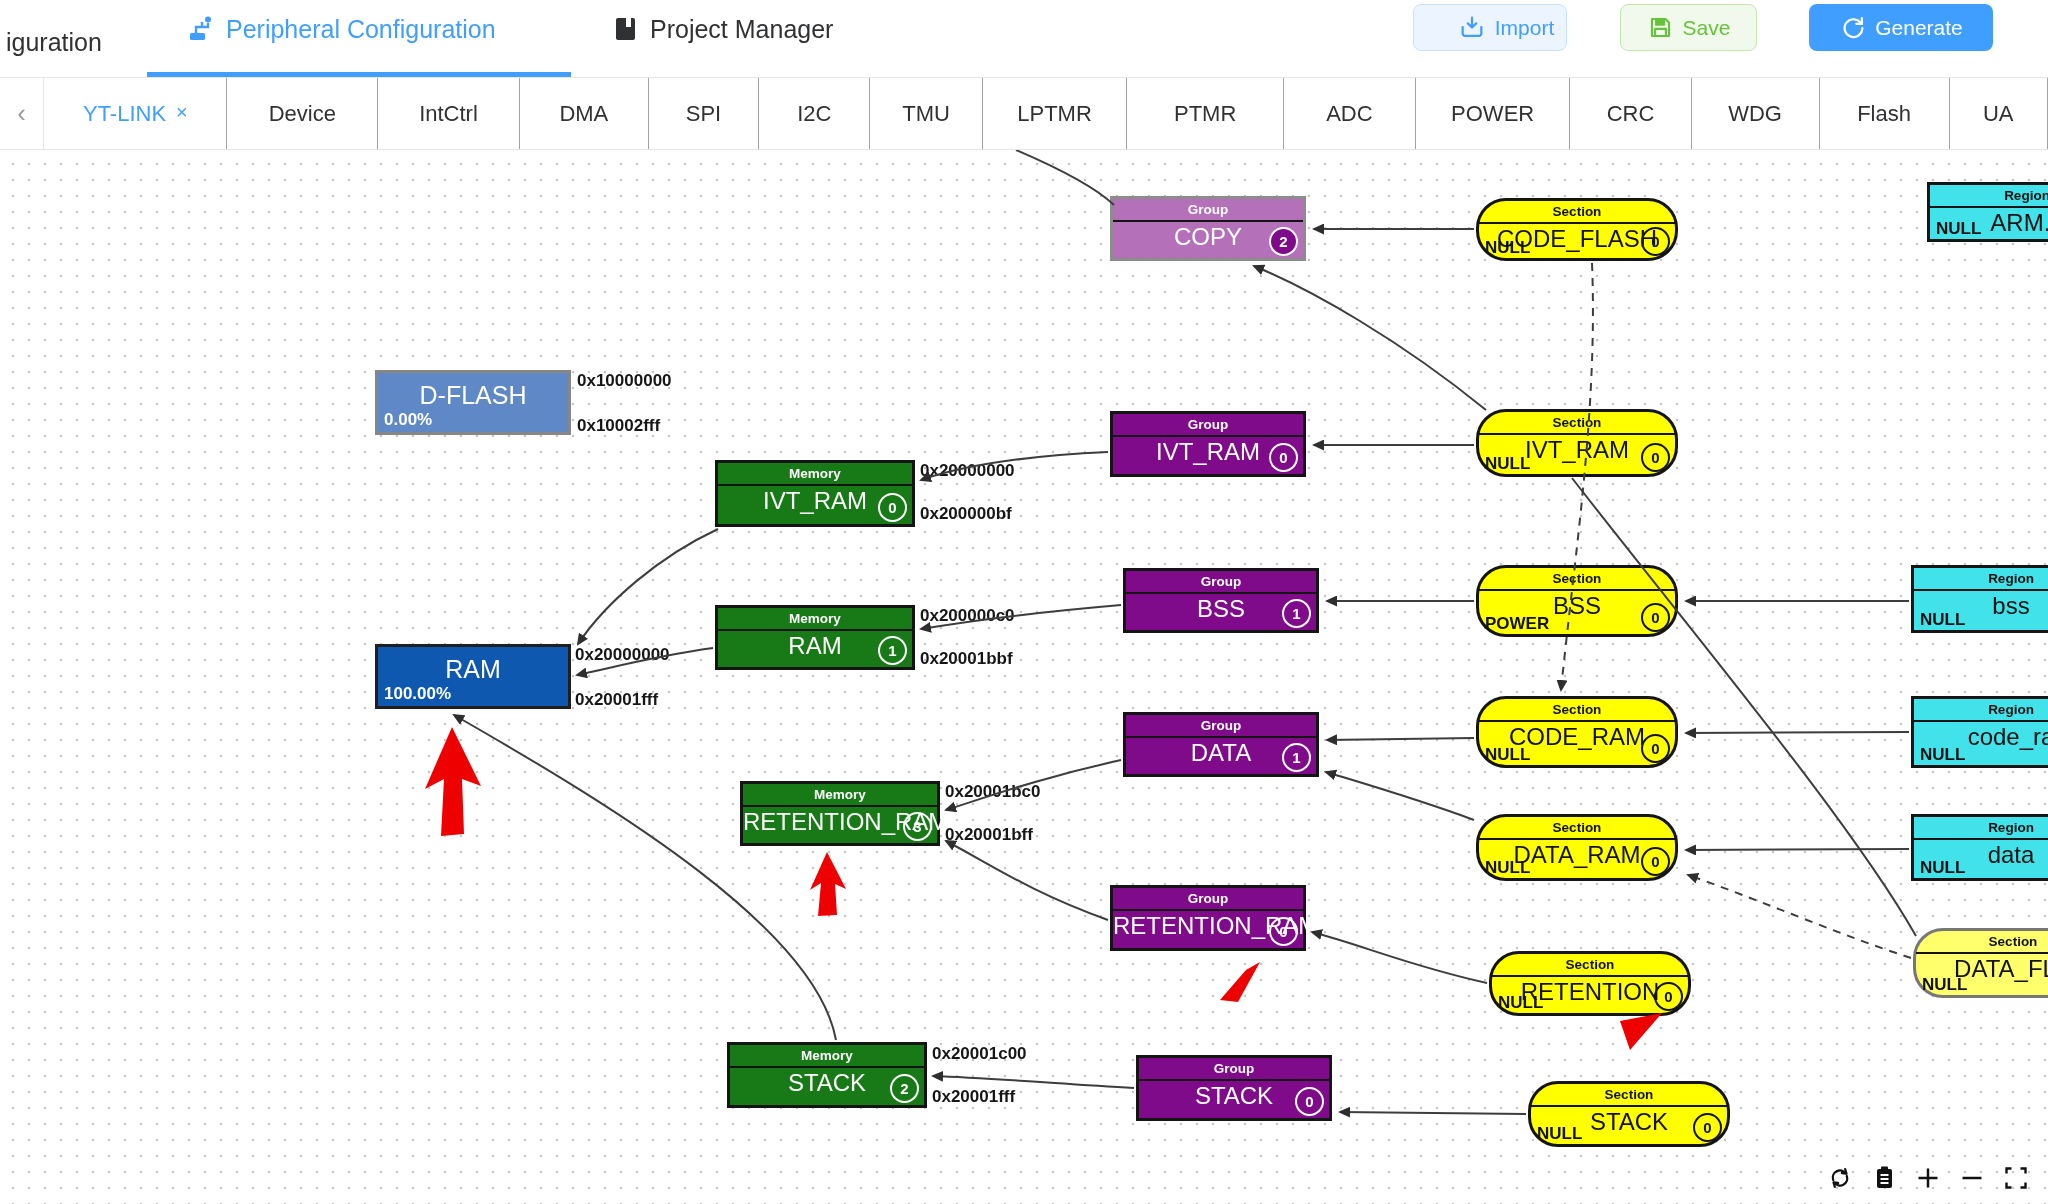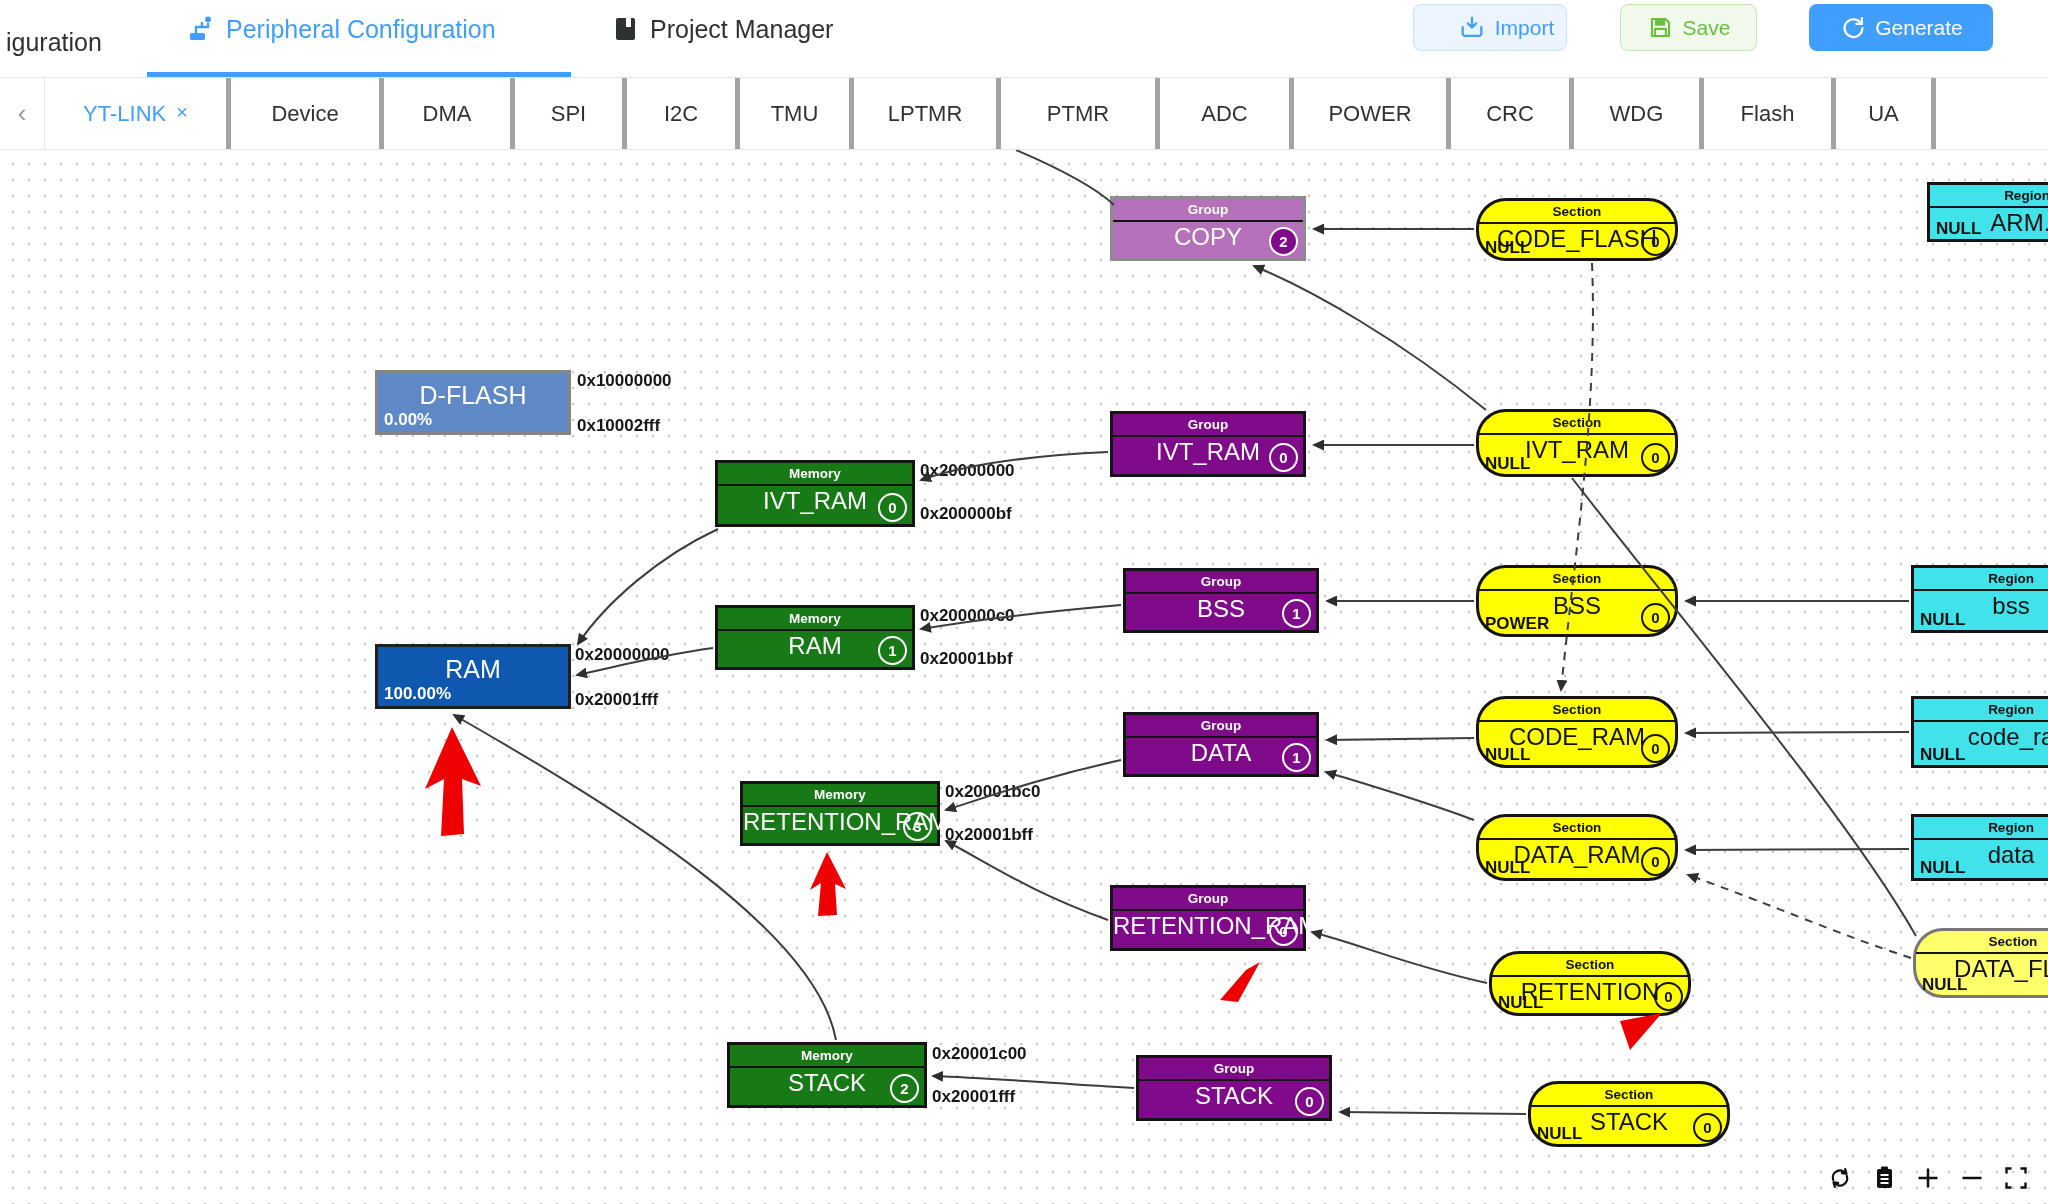--- a/index.html
+++ b/index.html
@@ -22,21 +22,21 @@
   .hbtn.solid-blue{background:#409eff;color:#fff;}
   #btn-import{left:1413px;width:154px;}
   #btn-save{left:1620px;width:137px;}
   #btn-generate{left:1809px;width:184px;gap:8px;}
 
   
   #tabbar{position:absolute;left:0;top:77px;width:2048px;height:73px;background:#fff;
           border-top:1px solid #e6e6e6;border-bottom:1px solid #e6e6e6;display:flex;box-sizing:border-box;}
   .tscroll{width:44px;border-right:1px solid #e6e6e6;display:flex;align-items:center;justify-content:center;
            color:#9a9a9a;font-size:26px;cursor:pointer;}
-  .tab{border-right:5px solid #a3a3a3;display:flex;align-items:center;justify-content:center;gap:10px;
+  .tab{border-right:1px solid #a3a3a3;display:flex;align-items:center;justify-content:center;gap:10px;
        font-size:22px;color:#303133;cursor:pointer;box-sizing:border-box;white-space:nowrap;overflow:hidden;}
   .tab.active{color:#409eff;}
   .tab .close{font-size:20px;color:#409eff;margin-top:-2px;}
 
   
   #canvas{position:absolute;left:0;top:150px;width:2048px;height:1054px;overflow:hidden;background:#fff;
           background-image:radial-gradient(circle,#c4c4c4 1.3px,transparent 1.6px);
           background-size:16px 16px;background-position:5px 6px;}
   .node{position:absolute;box-sizing:border-box;border:3px solid #141414;z-index:2;cursor:pointer;}
   .node .hdr{height:21px;line-height:21px;font-size:13.5px;font-weight:600;text-align:center;
@@ -142,20 +142,23 @@
   </div>
 
   <div id="tabbar">
     <div class="tscroll">‹</div>
   <div class="tab active" style="width: 186px;">
         <span>YT-LINK</span>
         <span class="close">×</span>
       </div>
       <div class="tab" style="width: 153px;">
         <span>Device</span>
+      </div>
+      <div class="tab" style="width: 144px;">
+        <span>IntCtrl</span>
       </div>
       <div class="tab" style="width: 131px;">
         <span>DMA</span>
       </div>
       <div class="tab" style="width: 112px;">
         <span>SPI</span>
       </div>
       <div class="tab" style="width: 113px;">
         <span>I2C</span>
       </div>

